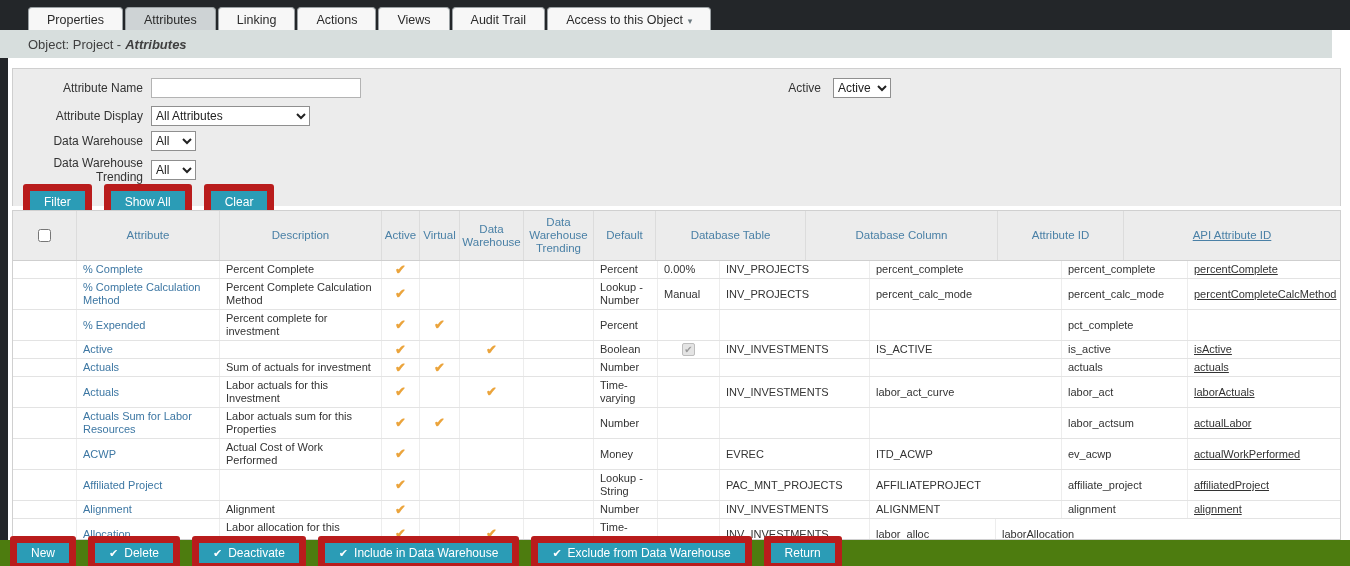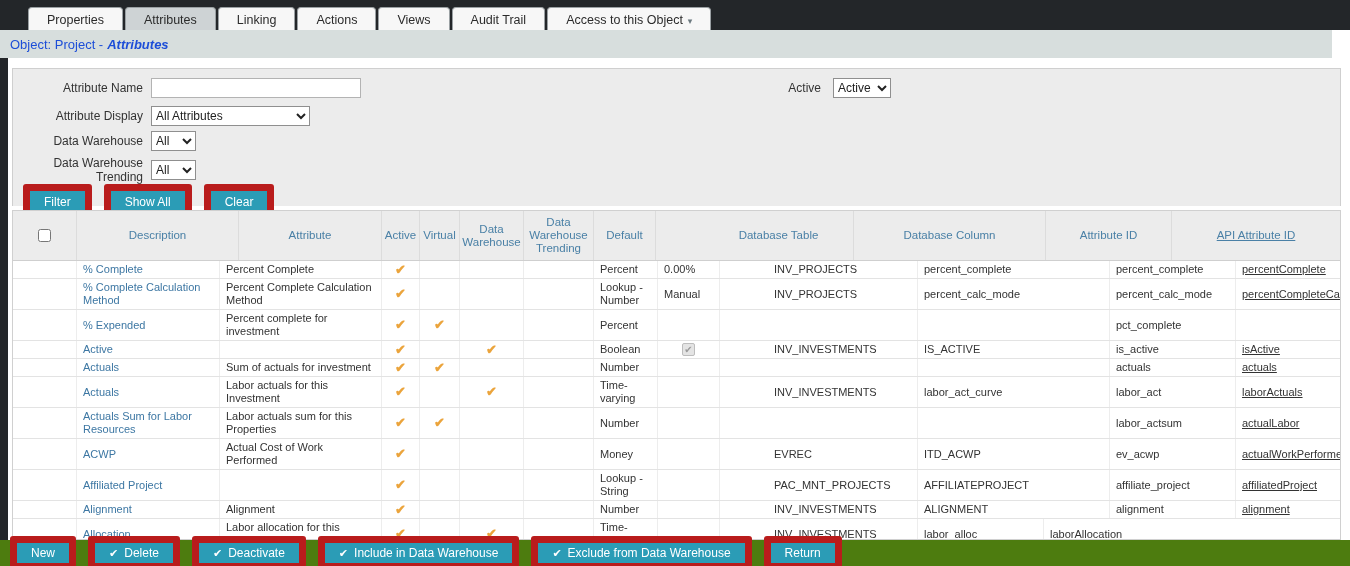--- a/index.html
+++ b/index.html
@@ -16,22 +16,22 @@
   .tabs { position:absolute; left:28px; top:7px; display:flex; align-items:flex-end; gap:2px; }
   .tab {
     background:#f7f7f7; color:#2b2b2b; font-size:12.5px;
     padding:5px 18px 4px 18px; border-radius:4px 4px 0 0;
     border:1px solid #9aa0a3; border-bottom:none; cursor:pointer; white-space:nowrap;
   }
   .tab.active { background:#ced3d5; }
   .tab .caret { color:#6c7a80; font-size:9px; margin-left:5px; }
   .object-bar {
     position:absolute; left:0; top:30px; width:1332px; height:28px;
-    background:#d7dedd; display:flex; align-items:center; padding-left:10px;
-    font-size:13px; color:#1d4ed8;
+    background:#d7dedd; display:flex; align-items:center; padding-left:28px;
+    font-size:13px; color:#404040;
   }
   .object-bar .view-name { font-style:italic; font-weight:bold; margin-left:4px; }
   .left-rail { position:absolute; left:0; top:58px; width:8px; height:482px; background:#232629; }
 
   
   .filter-panel {
     position:absolute; left:12px; top:68px; width:1329px; height:138px;
     background:#ececec; border:1px solid #cfcfcf; border-bottom:none;
   }
   .filter-row { position:absolute; display:flex; align-items:center; }
@@ -70,21 +70,21 @@
   .td:last-child, .th:last-child { border-right:none; }
   .c-cb   { width:64px;  justify-content:center; }
   .c-attr { width:143px; }
   .c-desc { width:162px; }
   .c-act  { width:38px;  justify-content:center; }
   .c-virt { width:40px;  justify-content:center; }
   .c-dw   { width:64px;  justify-content:center; }
   .c-dwt  { width:70px;  justify-content:center; }
   .c-dt   { width:64px; }
   .c-def  { width:62px; }
-  .c-tbl  { width:150px;margin-left:48px; }
+  .c-tbl  { width:150px; }
   .c-col  { width:192px; }
   .c-aid  { width:126px; }
   .c-api  { flex:1;text-decoration:underline; }
   .td.c-dt, .td.c-def { align-items:center; }
   .link { color:#3d77a3; cursor:pointer; }
   .check { color:#eba43c; font-size:13px; font-weight:bold; line-height:12px; }
   .min17 { min-height:17px; }
   .dis-cb {
     width:13px; height:13px; background:#e4e4e4; border:1px solid #bdbdbd; border-radius:2px;
     color:#9b9b9b; font-size:10px; line-height:11px; text-align:center; display:inline-block;
@@ -154,22 +154,22 @@
     <button class="btn-teal">Clear</button>
   </div>
 </div>
 
 <div class="grid-wrap">
   <div class="grid" id="grid">
       <div class="tr head">
         <div class="th c-cb">
           <input type="checkbox" style="">
         </div>
+        <div class="th c-attr">Attribute</div>
         <div class="th c-desc">Description</div>
-        <div class="th c-attr">Attribute</div>
         <div class="th c-act">Active</div>
         <div class="th c-virt">Virtual</div>
         <div class="th c-dw">Data Warehouse</div>
         <div class="th c-dwt">Data Warehouse Trending</div>
         <div class="th c-def">Default</div>
         <div class="th c-tbl">Database Table</div>
         <div class="th c-col">Database Column</div>
         <div class="th c-aid">Attribute ID</div>
         <div class="th c-api">API Attribute ID</div>
       </div>

